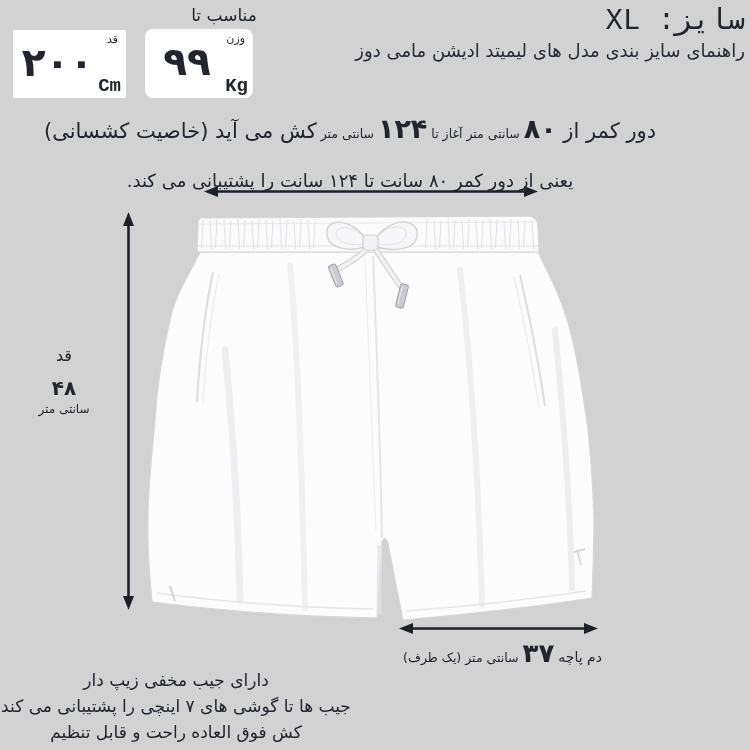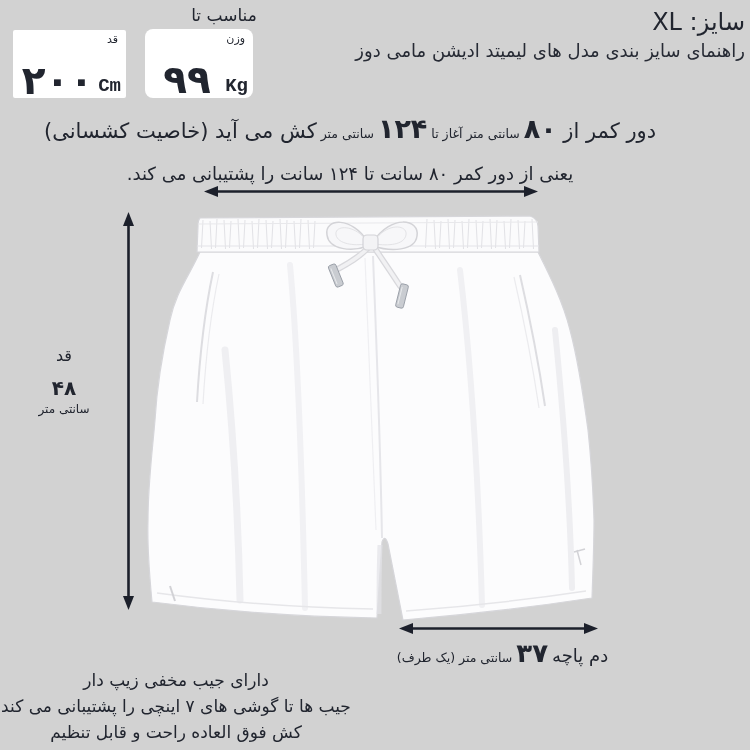--- a/index.html
+++ b/index.html
@@ -6,49 +6,49 @@
   body{
     font-family:"DejaVu Sans",sans-serif;
     background:var(--background,#d2d2d2);
     color:var(--text,#21252f);
     direction:rtl;
   }
   .canvas{position:relative;width:750px;height:750px;background:var(--background,#d2d2d2);overflow:hidden;}
 
   
   .hdr{position:absolute;top:6px;right:5px;text-align:right;}
-  .title{font-size:24px;line-height:32px;}
+  .title{font-size:29px;line-height:32px;font-family:Liberation Mono, monospace;}
   .subtitle{font-size:18px;margin-top:2px;color:#262a34;}
 
   
   .fit-label{position:absolute;top:5px;left:176px;width:96px;text-align:center;font-size:17px;}
   .box{position:absolute;background:var(--box_bg,#fff);border-radius:2px;}
   .box-height{left:13px;top:30px;width:113px;height:68px;}
   .box-weight{left:145px;top:29px;width:108px;height:69px;border-radius:8px;}
   .box-label{position:absolute;top:3px;right:8px;font-size:11px;}
-  .box-value{position:absolute;top:20px;left:4px;right:28px;height:62px;line-height:62px;text-align:center;font-size:39px;font-weight:bold;}
+  .box-value{position:absolute;top:2px;left:4px;right:28px;height:62px;line-height:62px;text-align:center;font-size:39px;font-weight:bold;}
   .box-unit{position:absolute;bottom:1px;right:5px;font-size:19px;font-weight:bold;font-family:Liberation Mono, monospace;}
 
   
   .waist-note{position:absolute;top:112px;left:0;width:700px;text-align:center;}
   .wn-line1{line-height:34px;}
   .wn-t17{font-size:21px;text-align:right;}
   .wn-big{font-size:27px;font-weight:bold;margin-top:8px;}
   .wn-t12{font-size:12.5px;}
-  .wn-line2{font-size:18px;margin-top:12px;}
+  .wn-line2{font-size:18px;margin-top:19px;}
 
   
   .len-measure{position:absolute;left:14px;top:346px;width:100px;text-align:center;}
   .lm-label{font-size:16px;}
   .lm-value{font-size:20px;font-weight:bold;margin-top:11px;}
   .lm-unit{font-size:12px;margin-top:2px;}
 
   
   .hem-measure{position:absolute;left:385px;top:638px;width:235px;text-align:center;white-space:nowrap;}
-  .hm-label{font-size:18px;}
+  .hm-label{font-size:14px;}
   .hm-value{font-size:26px;font-weight:bold;margin:12px 4px;}
   .hm-unit{font-size:12.5px;}
 
   
   .features{position:absolute;left:0;top:667px;width:352px;text-align:center;font-size:17px;line-height:26px;}
 
   .arrow{position:absolute;}
   .shorts{position:absolute;left:130px;top:200px;width:480px;height:430px;}
 </style>
 </head>

